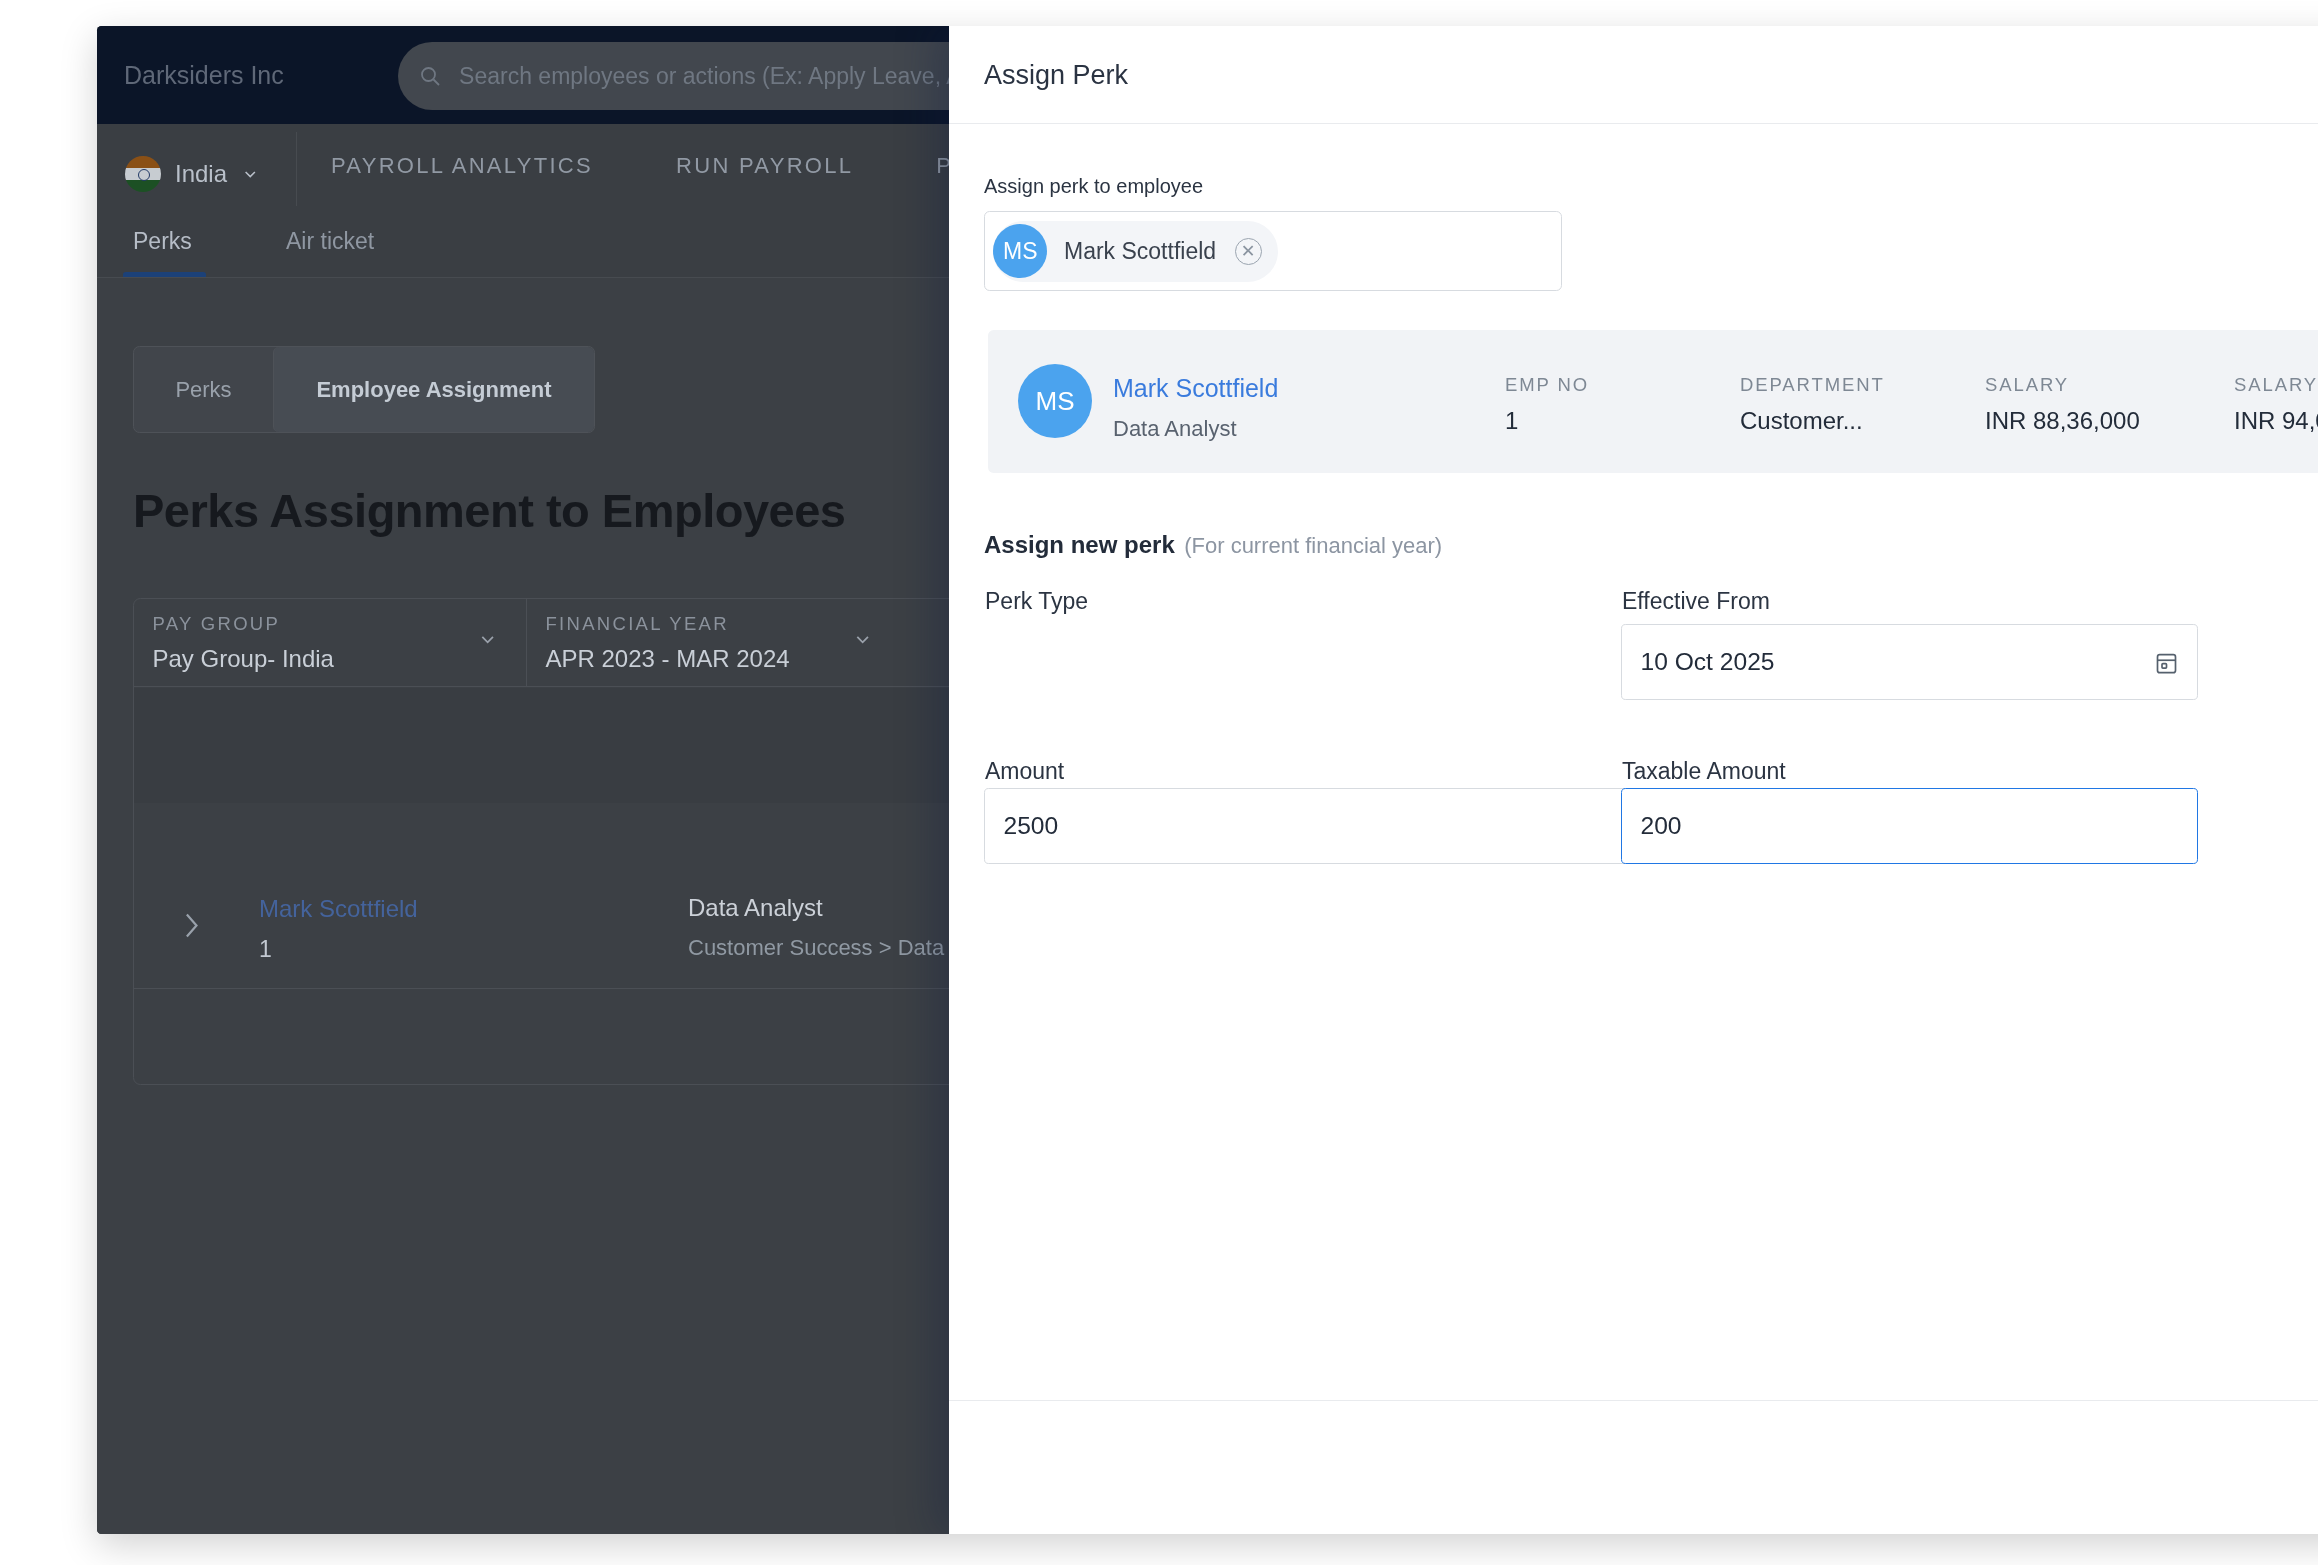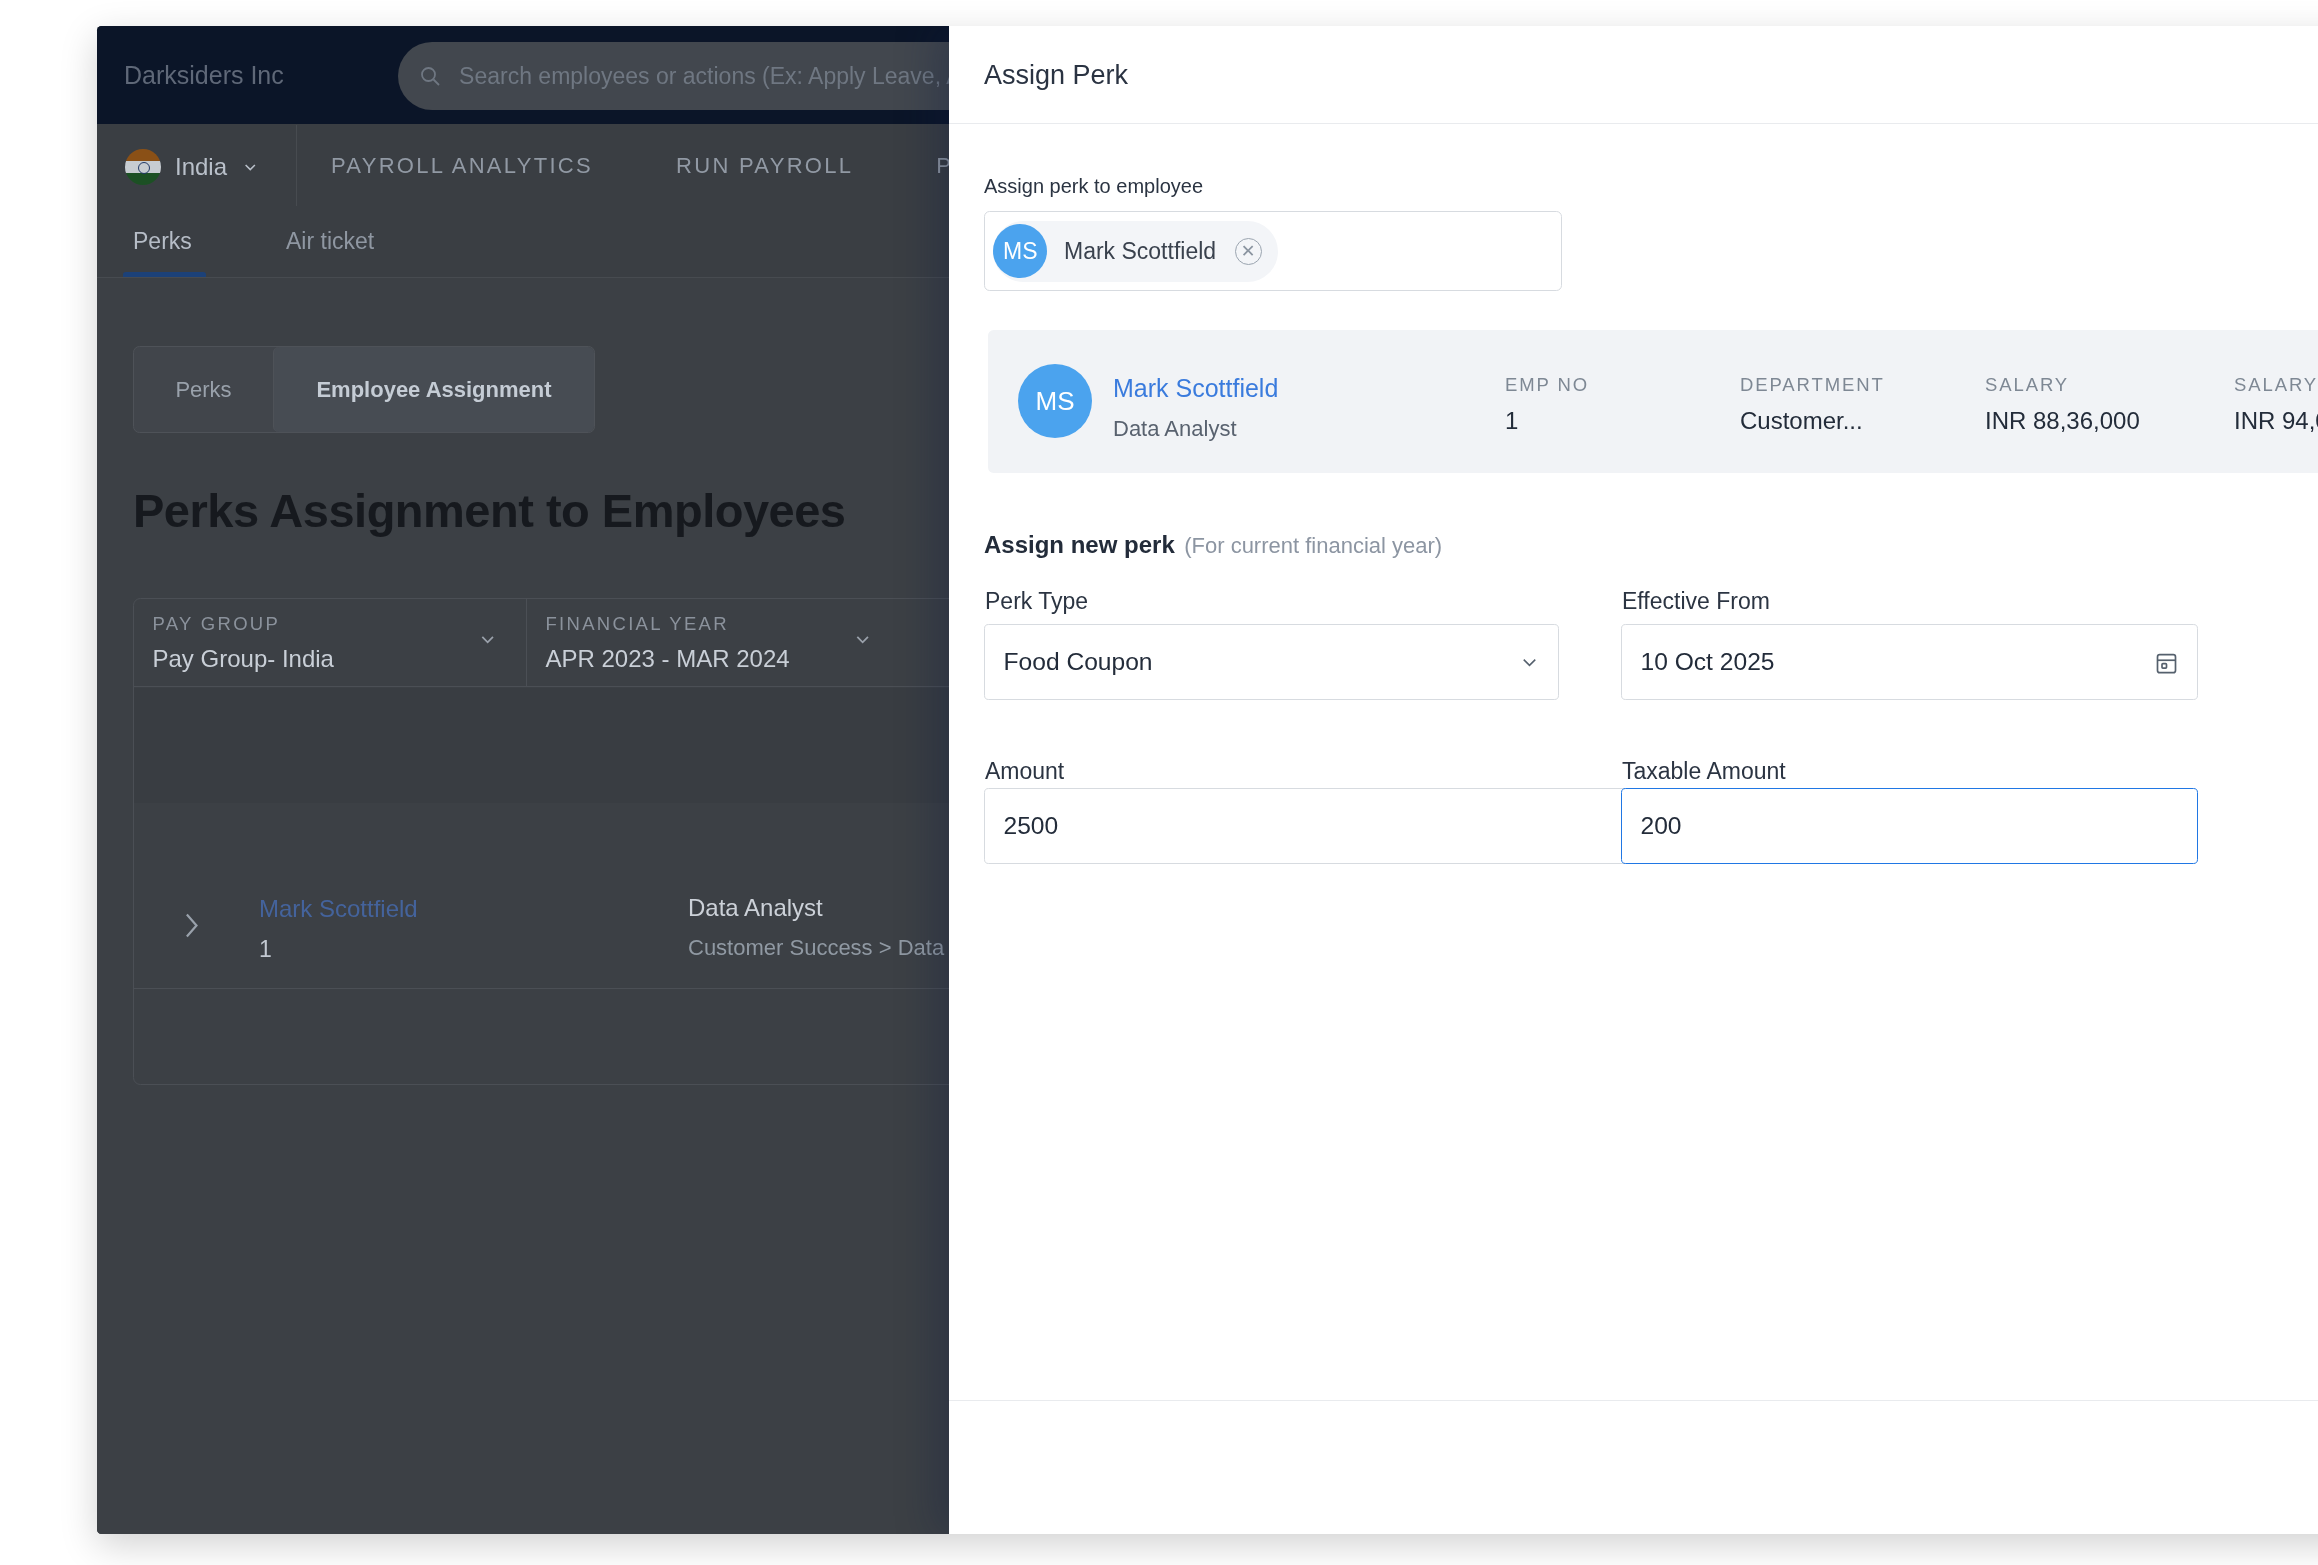--- a/index.html
+++ b/index.html
@@ -15,21 +15,21 @@
   .brand { position:absolute; left:27px; top:0; height:98px; line-height:98px; font-size:25px; color:#5f6878; }
   .search-pill { position:absolute; left:301px; top:16px; width:1187px; height:68px; border-radius:34px;
                  background:#42474e; display:flex; align-items:center; padding-left:20.4px; overflow:hidden; }
   .search-pill svg { flex:0 0 auto; }
   .search-input { border:none; outline:none; background:transparent; margin-left:16.7px; width:1067px;
                   font-size:23px; color:#6f7782; font-family:"Liberation Sans",sans-serif; }
   .search-input::placeholder { color:#6f7782; opacity:1; }
 
   .nav-row { position:absolute; left:0; top:98px; width:100%; height:83px; background:#3a3e43;
              border-bottom:0.9px solid #474b50; }
-  .country-chip { position:absolute; left:0; top:1px; width:200px; height:83px; border-right:0.9px solid #474b50;
+  .country-chip { position:absolute; left:0; top:8px; width:200px; height:83px; border-right:0.9px solid #474b50;
                   display:flex; align-items:center; padding-left:28px; gap:14px;text-align:right; }
   .flag { width:36px; height:36px; border-radius:50%; position:relative; overflow:hidden;
           background:linear-gradient(180deg,#8a5016 0%,#8a5016 33%,#c7ccd1 33%,#c7ccd1 66%,#1c5024 66%,#1c5024 100%); }
   .flag::after { content:""; position:absolute; left:50%; top:50%; width:10.2px; height:10.2px; margin:-5.1px 0 0 -5.1px;
                  border-radius:50%; border:1.9px solid #233a66; }
   .country-label { font-size:24px; color:#b9c0ca; }
   .nav-items { position:absolute; left:234px; top:0; height:83px; display:flex; align-items:center; gap:0; }
   .nav-item { font-size:22px; letter-spacing:2.3px; color:#9199a4; white-space:nowrap; }
   .nav-item + .nav-item { margin-left:83px; }
 
@@ -235,26 +235,20 @@
       </div>
 
       <div class="section-head">
         <span class="section-title">Assign new perk</span>
         <span class="section-note">(For current financial year)</span>
       </div>
 
       <div class="f-label lbl-perk">Perk Type</div>
       <div class="f-label lbl-eff">Effective From</div>
 
-      <div class="fieldbox fb-perk">
-        <span class="ftext">Food Coupon</span>
-        <svg width="23" height="23" viewBox="0 0 24 24" fill="none" stroke="#55606d" stroke-width="1.6">
-            <polyline points="6,9 12,15 18,9"></polyline>
-          </svg>
-      </div>
       <div class="fieldbox fb-eff">
         <span class="ftext">10 Oct 2025</span>
         <svg width="27" height="27" viewBox="0 0 24 24" fill="none" stroke="#55606d" stroke-width="1.5">
             <rect x="4" y="5" width="16" height="16" rx="2"></rect>
             <line x1="4" y1="10" x2="20" y2="10"></line>
             <rect x="8" y="13" width="4" height="4" rx="0.8"></rect>
           </svg>
       </div>
 
       <div class="f-label lbl-amount">Amount</div>

